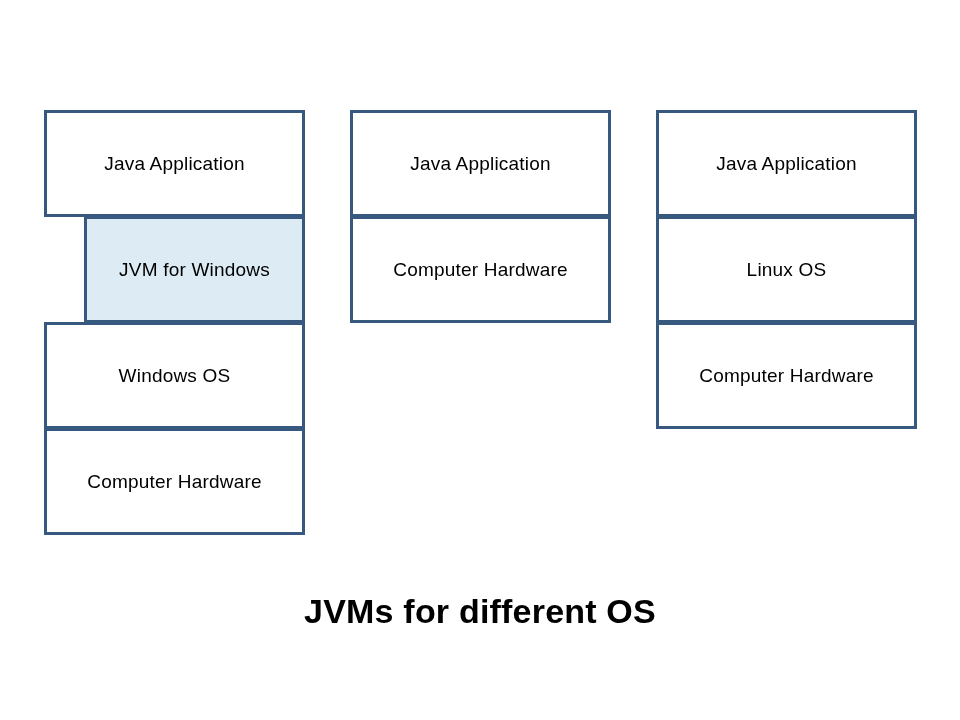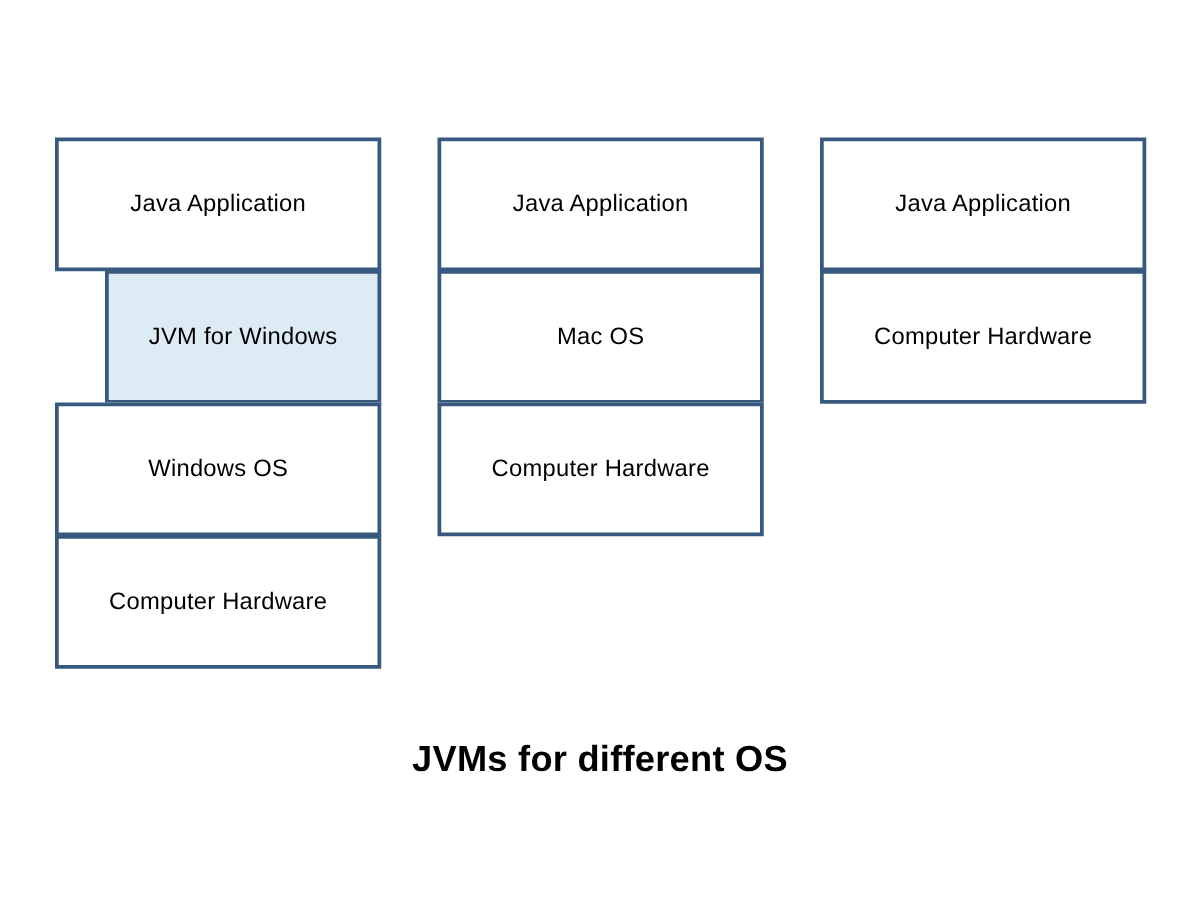--- a/index.html
+++ b/index.html
@@ -48,21 +48,21 @@
   .layer.highlight {
     background: var(--highlight-fill, #DCEBF4);
     margin-left: 40px;
   }
   .caption {
     position: absolute;
     left: 0;
     top: 592px;
     width: 960px;
     text-align: center;
-    font-size: 29px;
+    font-size: 34px;
     font-weight: 700;
     color: var(--text-color, #000000);
     letter-spacing: 0.2px;
   }
 </style>
 </head>
 <body>
 
 <div class="slide">
 
@@ -70,26 +70,26 @@
 
     <div class="stack">
       <div class="layer">Java Application</div>
       <div class="layer highlight">JVM for Windows</div>
       <div class="layer">Windows OS</div>
       <div class="layer">Computer Hardware</div>
     </div>
 
     <div class="stack">
       <div class="layer">Java Application</div>
-      <div class="layer">Mac OS</div>
       <div class="layer">Computer Hardware</div>
     </div>
 
     <div class="stack">
       <div class="layer">Java Application</div>
+      <div class="layer">Linux OS</div>
       <div class="layer">Computer Hardware</div>
     </div>
 
   </div>
 
   <div class="caption">JVMs for different OS</div>
 
 </div>
 
 </body></html>

